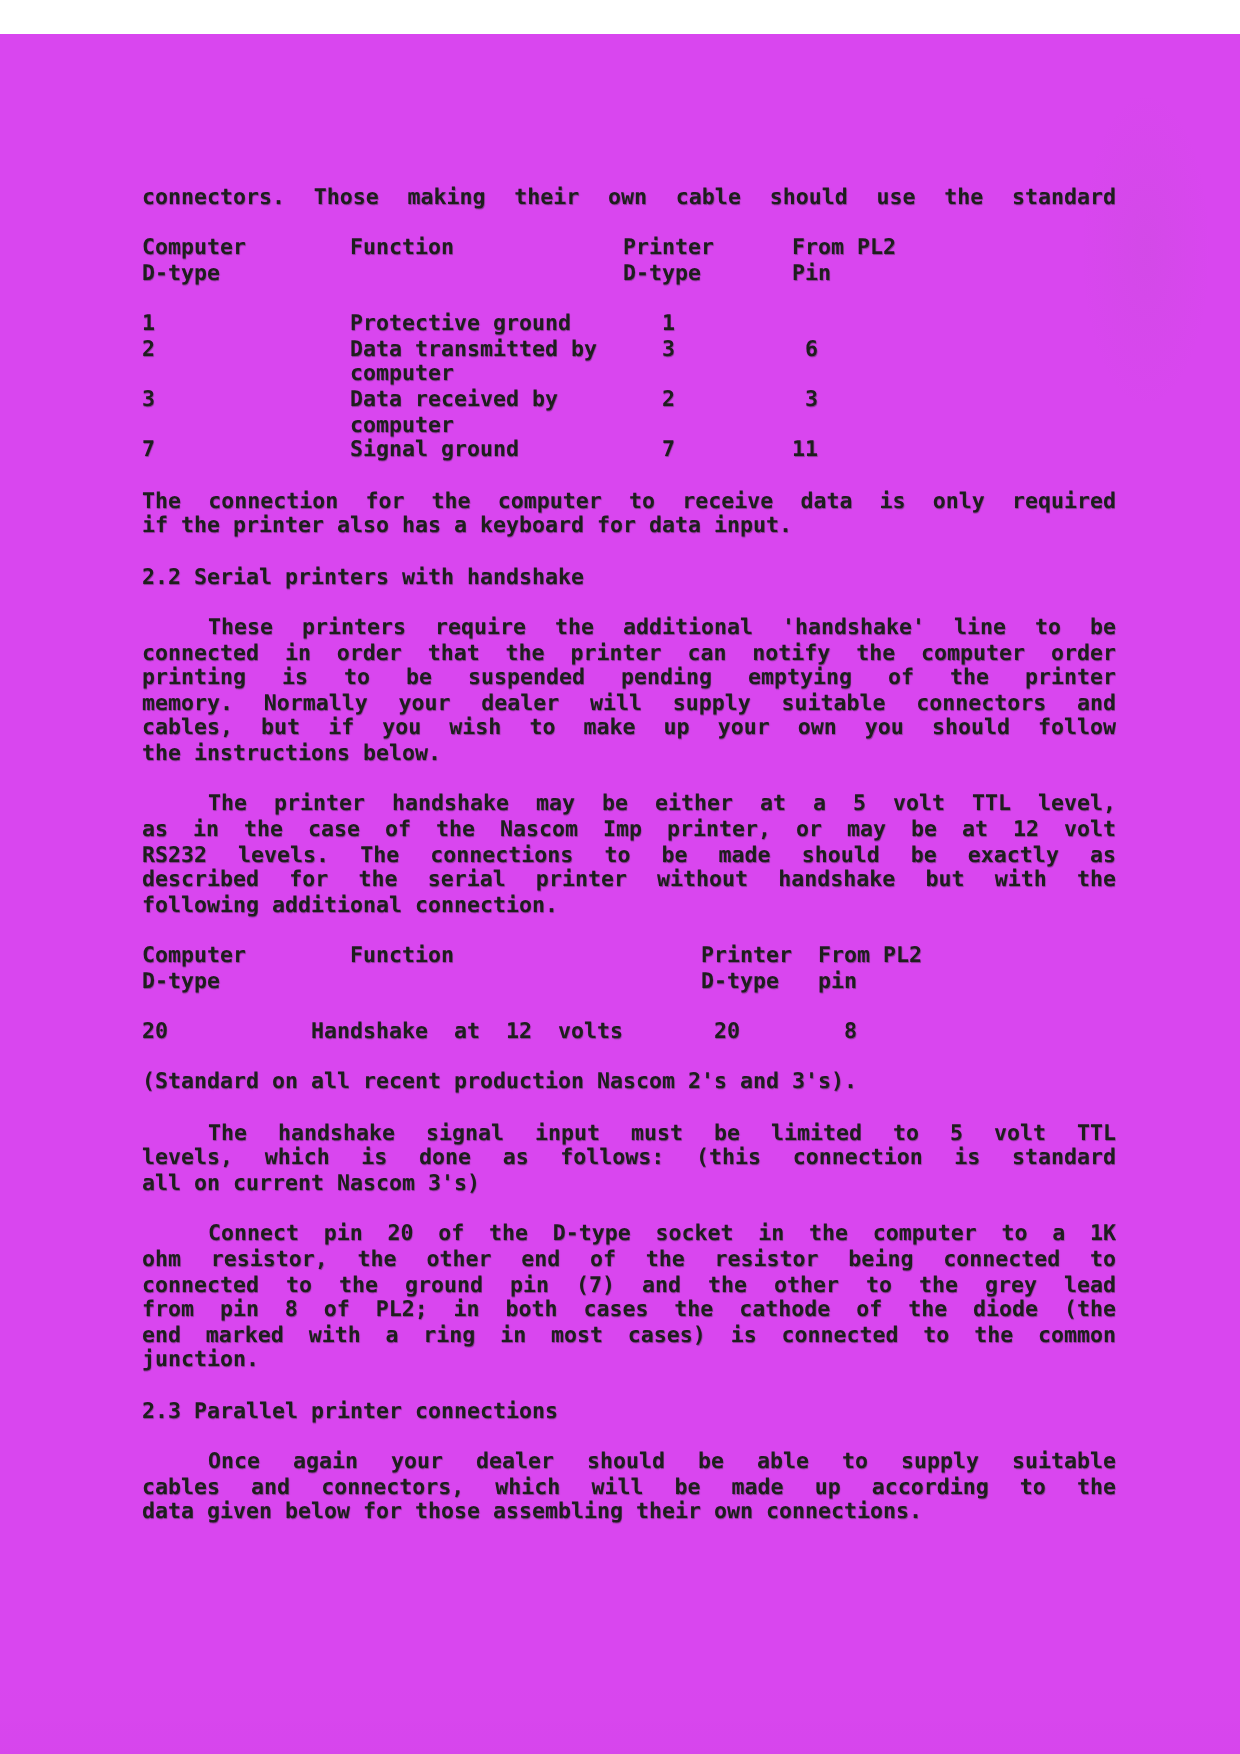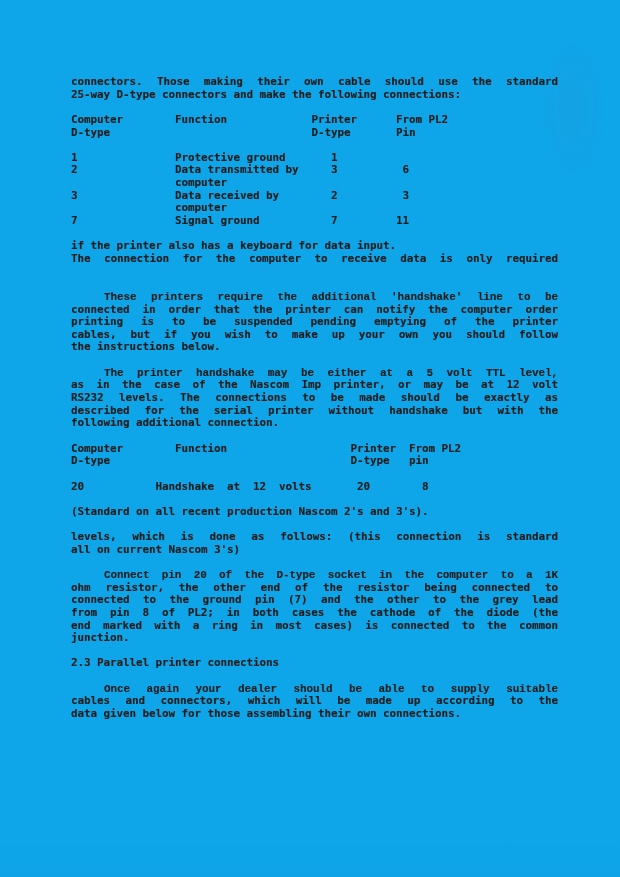--- a/index.html
+++ b/index.html
@@ -1,83 +1,85 @@
 <!DOCTYPE html>
 <html><head>
 <meta charset="utf-8">
 <style>
   html,body{margin:0;padding:0;}
   body{
     width:620px;height:877px;position:relative;overflow:hidden;
     background:#ffffff;
     font-family:"DejaVu Sans Mono","Liberation Mono",monospace;
   }
-  .page{position:absolute;inset:0;background:#0ea5e9;}
+  .page{position:absolute;inset:0;background:#d946ef;margin-top:17px;}
   
   .shade-right{
     position:absolute;right:14px;top:28px;width:66px;height:160px;
     background:radial-gradient(ellipse at center, rgba(120,120,120,0.06), rgba(120,120,120,0.0) 70%);
   }
   .shade-bottom{
     position:absolute;left:0;bottom:0;width:100%;height:40px;
     background:linear-gradient(180deg, rgba(0,0,0,0) 0%, rgba(0,0,0,0.012) 100%);
   }
   .page-text{
     position:absolute;left:71px;top:76px;width:487px;
     color:#1e1e1e;font-size:10.8px;font-weight:700;
     text-shadow:0.3px 0.3px 0.4px rgba(40,40,40,0.45);
   }
   .line{height:12.655px;line-height:12.655px;white-space:pre;}
   .line.j,.line.ji{white-space:normal;text-align:justify;text-align-last:justify;overflow:hidden;}
-  .line.ji{text-indent:33px;font-family:Liberation Mono, monospace;}
+  .line.ji{text-indent:33px;}
 </style>
 </head>
 <body>
 
 <div class="page">
   <div class="shade-right"></div>
   <div class="shade-bottom"></div>
 
   <div class="page-text">
     <div class="line j">connectors. Those making their own cable should use the standard</div>
-    <div class="line p">25-way D-type connectors and make the following connections:</div>
     <div class="line p"></div>
     <div class="line p">Computer        Function             Printer      From PL2</div>
     <div class="line p">D-type                               D-type       Pin</div>
     <div class="line p"></div>
     <div class="line p">1               Protective ground       1</div>
     <div class="line p">2               Data transmitted by     3          6</div>
     <div class="line p">                computer</div>
     <div class="line p">3               Data received by        2          3</div>
     <div class="line p">                computer</div>
     <div class="line p">7               Signal ground           7         11</div>
     <div class="line p"></div>
+    <div class="line j">The connection for the computer to receive data is only required</div>
     <div class="line p">if the printer also has a keyboard for data input.</div>
-    <div class="line j">The connection for the computer to receive data is only required</div>
     <div class="line p"></div>
+    <div class="line p">2.2 Serial printers with handshake</div>
     <div class="line p"></div>
     <div class="line ji">These printers require the additional 'handshake' line to be</div>
     <div class="line j">connected in order that the printer can notify the computer order</div>
     <div class="line j">printing is to be suspended pending emptying of the printer</div>
+    <div class="line j">memory. Normally your dealer will supply suitable connectors and</div>
     <div class="line j">cables, but if you wish to make up your own you should follow</div>
     <div class="line p">the instructions below.</div>
     <div class="line p"></div>
     <div class="line ji">The printer handshake may be either at a 5 volt TTL level,</div>
     <div class="line j">as in the case of the Nascom Imp printer, or may be at 12 volt</div>
     <div class="line j">RS232 levels. The connections to be made should be exactly as</div>
     <div class="line j">described for the serial printer without handshake but with the</div>
     <div class="line p">following additional connection.</div>
     <div class="line p"></div>
     <div class="line p">Computer        Function                   Printer  From PL2</div>
     <div class="line p">D-type                                     D-type   pin</div>
     <div class="line p"></div>
     <div class="line p">20           Handshake  at  12  volts       20        8</div>
     <div class="line p"></div>
     <div class="line p">(Standard on all recent production Nascom 2's and 3's).</div>
     <div class="line p"></div>
+    <div class="line ji">The handshake signal input must be limited to 5 volt TTL</div>
     <div class="line j">levels, which is done as follows: (this connection is standard</div>
     <div class="line p">all on current Nascom 3's)</div>
     <div class="line p"></div>
     <div class="line ji">Connect pin 20 of the D-type socket in the computer to a 1K</div>
     <div class="line j">ohm resistor, the other end of the resistor being connected to</div>
     <div class="line j">connected to the ground pin (7) and the other to the grey lead</div>
     <div class="line j">from pin 8 of PL2; in both cases the cathode of the diode (the</div>
     <div class="line j">end marked with a ring in most cases) is connected to the common</div>
     <div class="line p">junction.</div>
     <div class="line p"></div>

